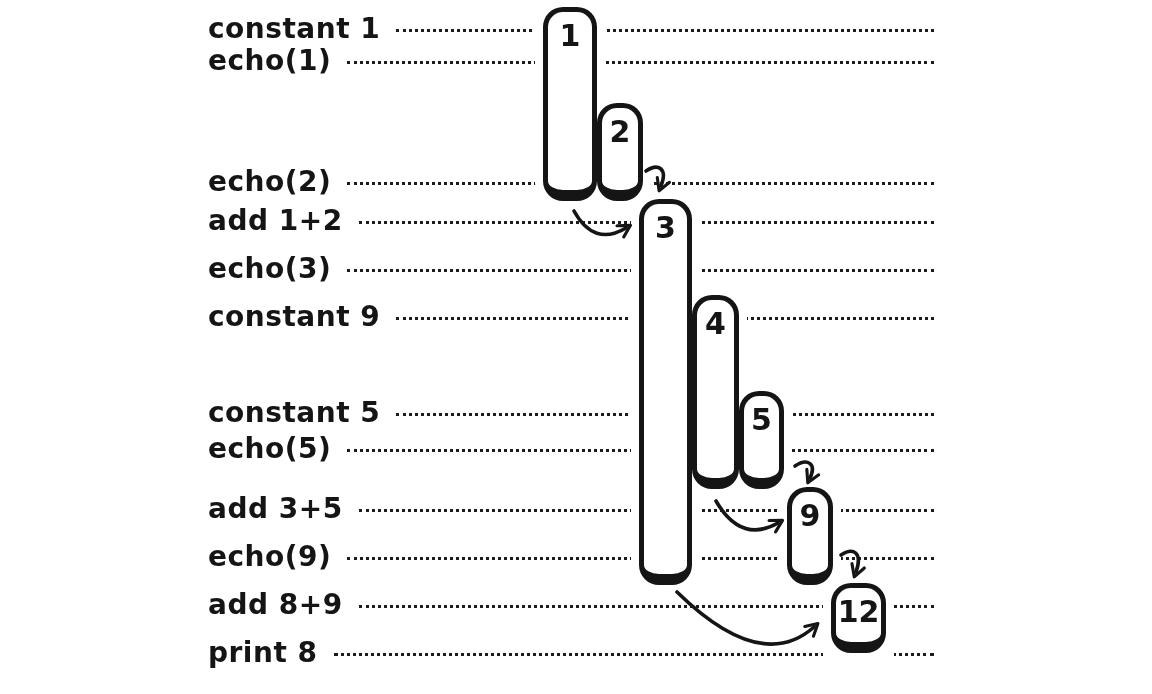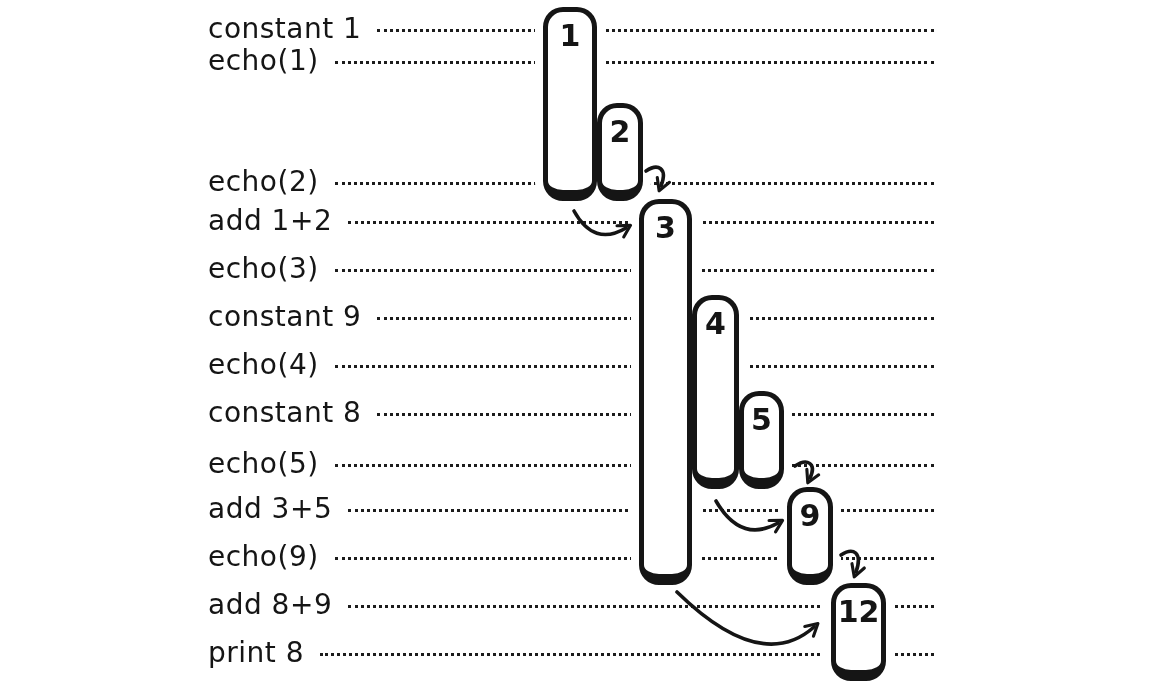--- a/index.html
+++ b/index.html
@@ -6,21 +6,21 @@
   .canvas{
     position:relative;width:1152px;height:694px;background:#ffffff;
     overflow:hidden;font-family:"DejaVu Sans", sans-serif;color:#151515;
   }
   
   .row{
     position:absolute;left:208px;width:726px;height:40px;
     display:flex;align-items:center;z-index:0;
   }
   .lbl{
-    font-size:28px;font-weight:400;letter-spacing:0.5px;white-space:nowrap;
+    font-size:28px;font-weight:700;letter-spacing:0.5px;white-space:nowrap;
     color:#151515;
   }
   .leader{
     flex:1;height:0;border-top:3px dotted #1c1c1c;
     margin-left:16px;transform:translateY(2px);
   }
   
   .halo{position:absolute;z-index:1;background:#ffffff;border-radius:26px;}
   
   .pill{
@@ -55,29 +55,25 @@
       <span class="leader"></span>
     </div>
   <div class="row" style="top:248px">
       <span class="lbl">echo(3)</span>
       <span class="leader"></span>
     </div>
   <div class="row" style="top:296px">
       <span class="lbl">constant 9</span>
       <span class="leader"></span>
     </div>
-  <div class="row" style="top:344px">
-      <span class="lbl">echo(4)</span>
+  <div class="row" style="top:392px">
+      <span class="lbl">constant 5</span>
       <span class="leader"></span>
     </div>
-  <div class="row" style="top:392px">
-      <span class="lbl">constant 8</span>
-      <span class="leader"></span>
-    </div>
-  <div class="row" style="top:443px">
+  <div class="row" style="top:428px">
       <span class="lbl">echo(5)</span>
       <span class="leader"></span>
     </div>
   <div class="row" style="top:488px">
       <span class="lbl">add 3+5</span>
       <span class="leader"></span>
     </div>
   <div class="row" style="top:536px">
       <span class="lbl">echo(9)</span>
       <span class="leader"></span>
@@ -110,21 +106,21 @@
     </div>
   <div class="pill" style="left:692px;top:295px;width:47px;height:194px">
       <span class="num">4</span>
     </div>
   <div class="pill" style="left:739px;top:391px;width:45px;height:98px">
       <span class="num">5</span>
     </div>
   <div class="pill" style="left:787px;top:487px;width:46px;height:98px">
       <span class="num">9</span>
     </div>
-  <div class="pill" style="left:831px;top:583px;width:55px;height:98px">
+  <div class="pill" style="left:831px;top:583px;width:55px;height:70px">
       <span class="num">12</span>
     </div>
 
   <svg class="arrows" width="1152" height="694" viewBox="0 0 1152 694">
     <defs>
       <marker id="ah" viewBox="0 0 11 10" refX="5.5" refY="5" markerWidth="5" markerHeight="5" orient="auto-start-reverse">
         <path d="M1.5,1 L8.7,5 L1.5,9" fill="none" stroke="#151515" stroke-width="1.9" stroke-linecap="round" stroke-linejoin="round"></path>
       </marker>
     </defs>
     <g fill="none" stroke="#151515" stroke-width="3.6" stroke-linecap="round">

